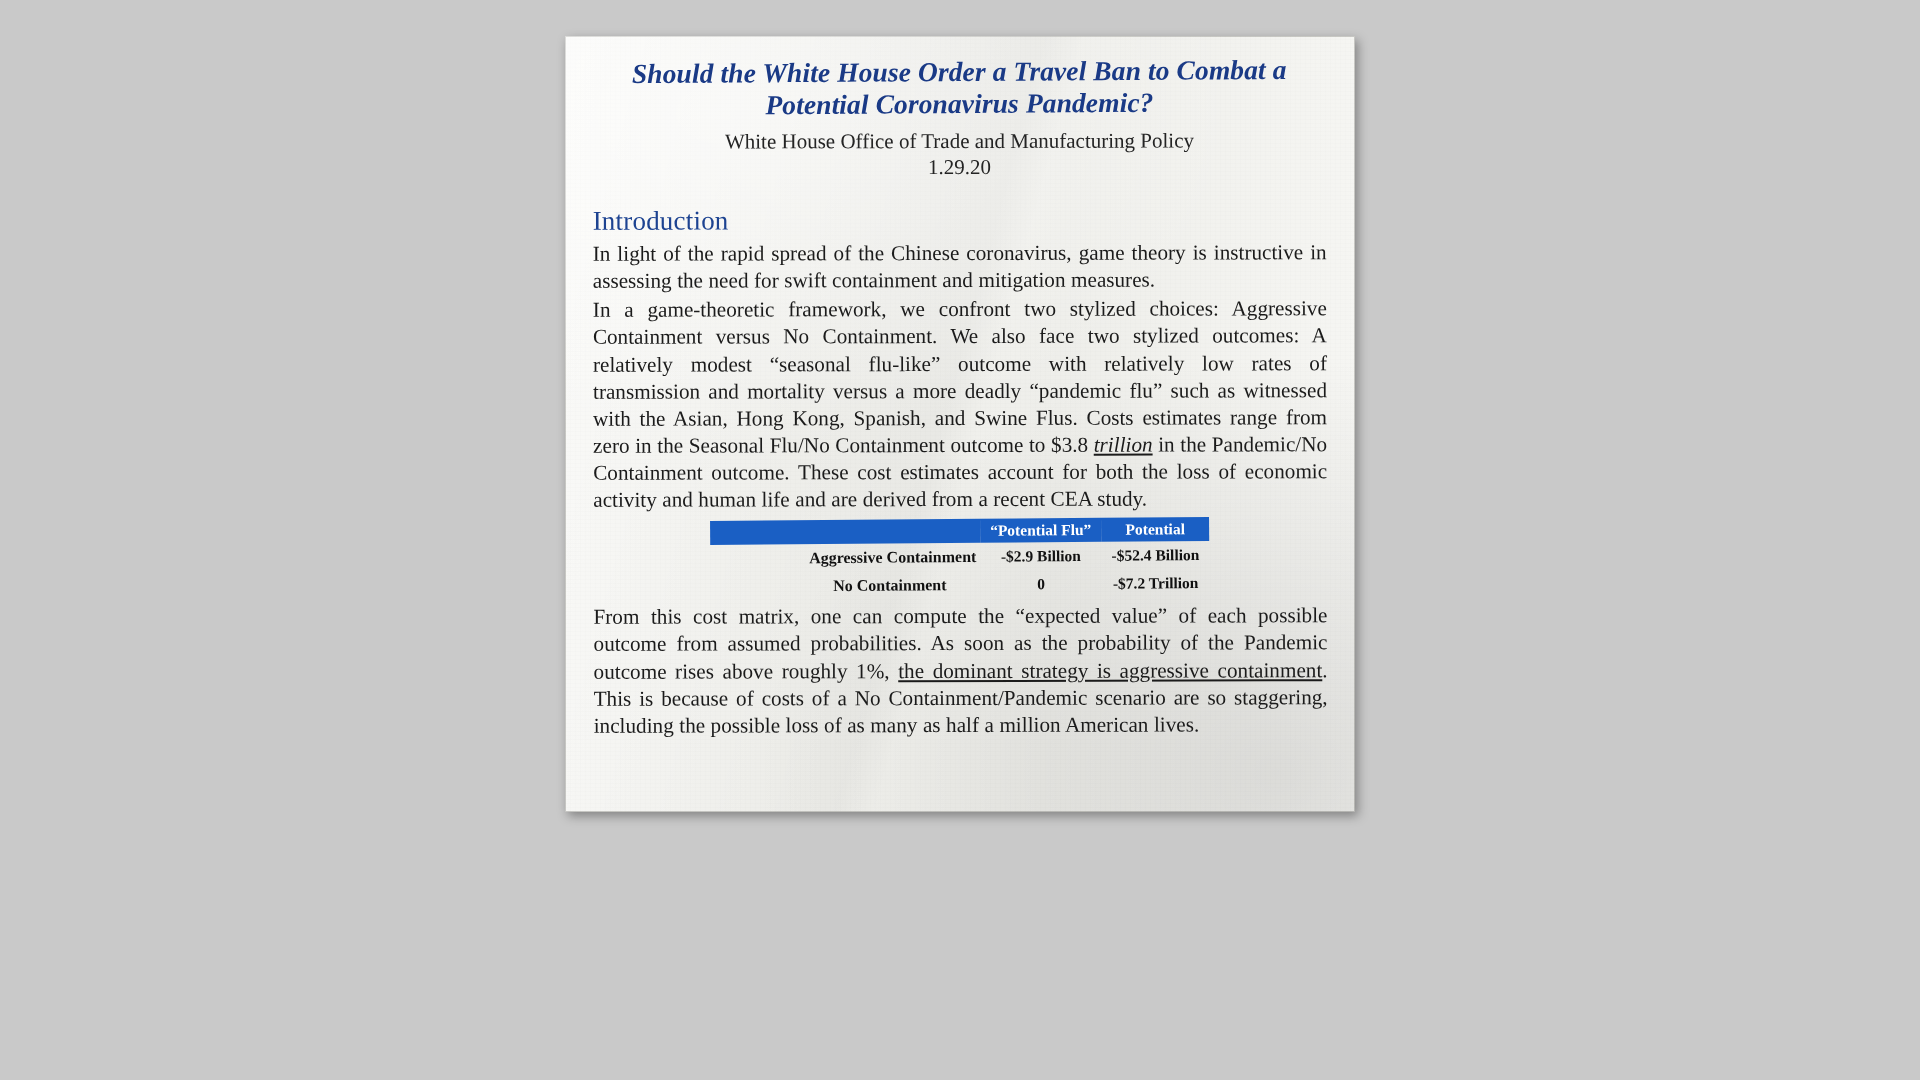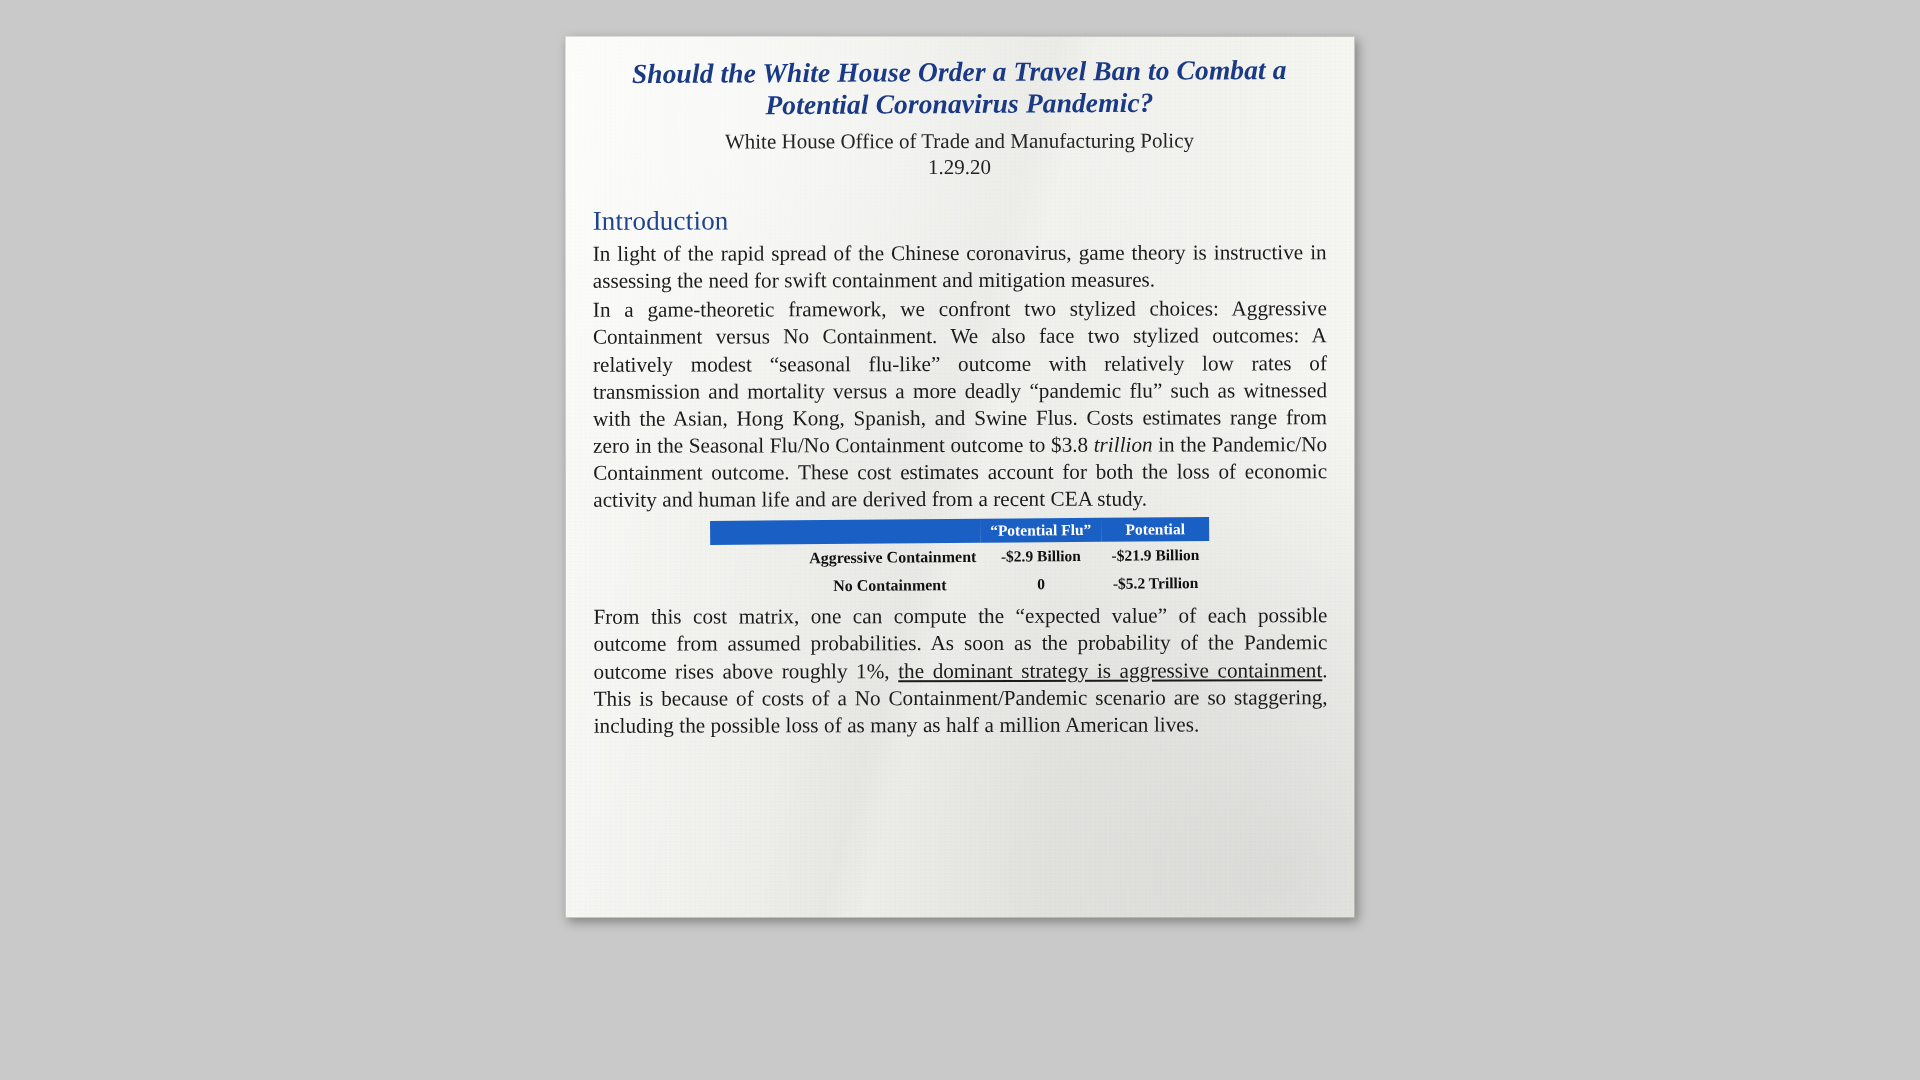--- a/index.html
+++ b/index.html
@@ -18,21 +18,21 @@
     height: 1080px;
     background: #c9c9c9;
   }
 
   
   #page {
     position: absolute;
     left: 565px;
     top: 36px;
     width: 790px;
-    height: 882px;
+    height: 776px;
     background:
       linear-gradient(105deg, rgba(255,255,255,0.0) 0%, rgba(0,0,0,0.035) 48%, rgba(255,255,255,0.0) 52%),
       linear-gradient(92deg, #fbfbf9 0%, #f4f4f0 30%, #eeeeea 62%, #f6f6f3 100%);
     box-shadow: 3px 4px 10px rgba(0,0,0,0.35), 0 0 0 1px rgba(170,170,165,0.6) inset;
     overflow: hidden;
   }
 
   
   #page::before {
     content: "";
@@ -98,21 +98,21 @@
   p.body {
     font-size: 21.2px;
     line-height: 1.28;
     color: #1b1b1b;
     text-align: justify;
     margin: 0 0 2px 0;
     text-indent: 0;
     word-spacing: 0.2px;
   }
 
-  em.it { font-style: italic; }
+  em.it { font-style: italic; text-decoration: underline; }
   .underline { text-decoration: underline; text-underline-offset: 2px; }
 
   
   .matrix-wrap {
     margin: 6px 0 4px 0;
     display: flex;
     justify-content: center;
   }
   table.matrix {
     border-collapse: collapse;
@@ -175,26 +175,26 @@
             <tr>
               <th class="corner"></th>
               <th>“Potential Flu”</th>
               <th>Potential</th>
             </tr>
           </thead>
           <tbody>
             <tr>
               <td class="rowlabel">Aggressive Containment</td>
               <td class="cell-pad-a">-$2.9 Billion</td>
-              <td>-$21.9 Billion</td>
+              <td>-$52.4 Billion</td>
             </tr>
             <tr>
               <td class="rowlabel indent">No Containment</td>
               <td class="cell-pad-a">0</td>
-              <td>-$5.2 Trillion</td>
+              <td>-$7.2 Trillion</td>
             </tr>
           </tbody>
         </table>
       </div>
 
       <p class="body"><span>From this cost matrix, one can compute the “expected value” of each possible outcome from assumed probabilities.  As soon as the probability of the Pandemic outcome rises above roughly 1%, </span><span class="underline">the dominant strategy is aggressive containment</span><span>.  This is because of costs of a No Containment/Pandemic scenario are so staggering, including the possible loss of as many as half a million American lives.</span></p>
 
     </div>
   </div>
 

